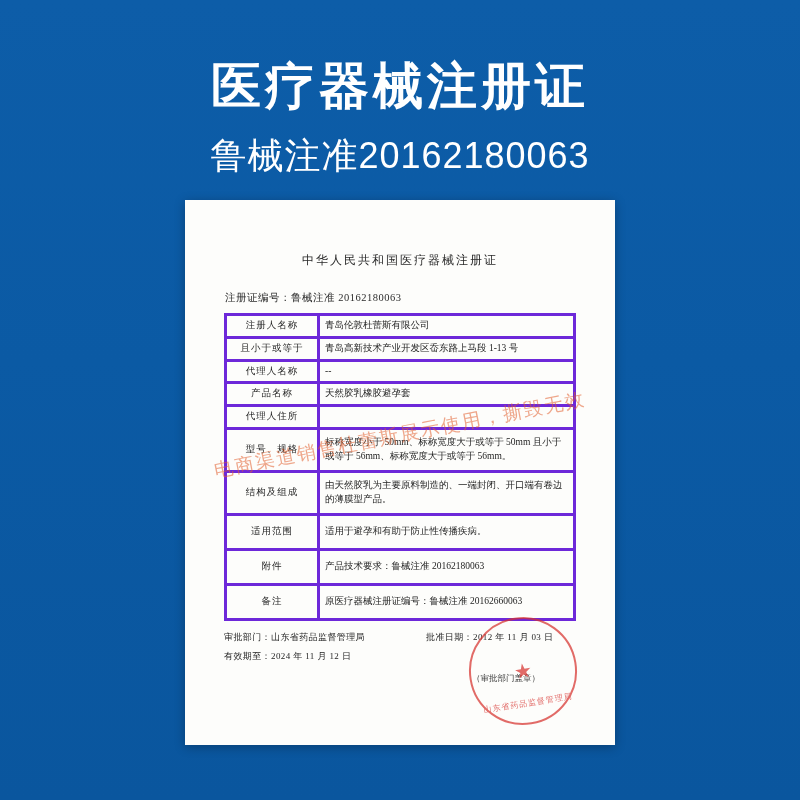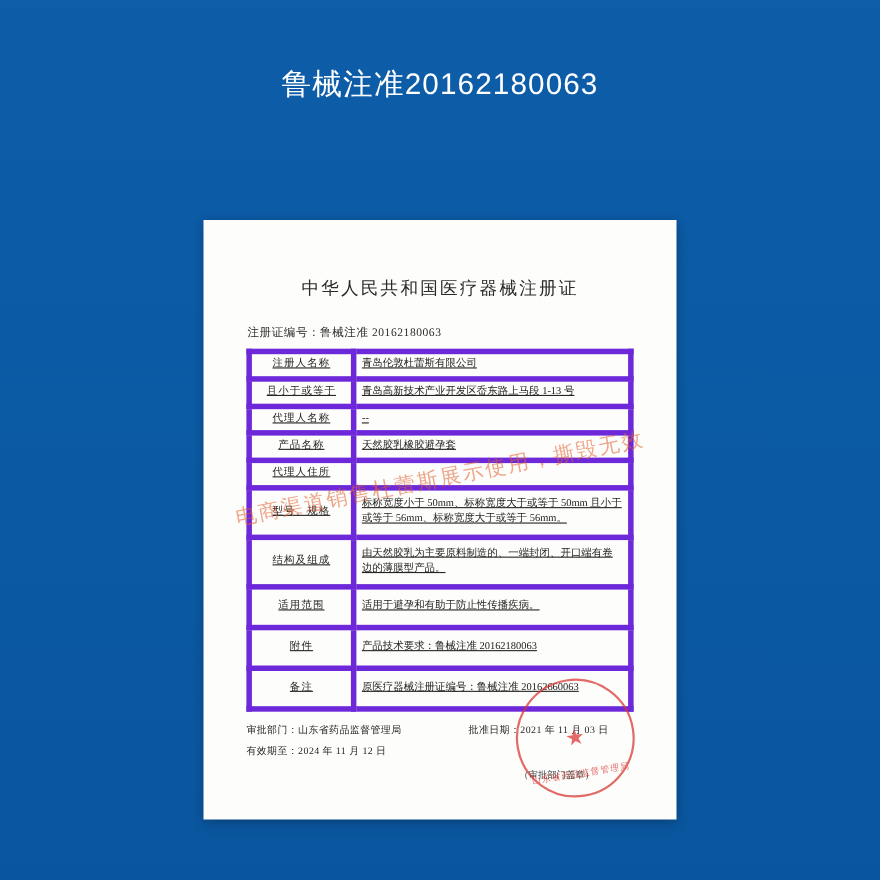--- a/index.html
+++ b/index.html
@@ -25,22 +25,23 @@
   }
   .banner-title {
     color: #ffffff;
     font-size: 50px;
     font-weight: bold;
     letter-spacing: 4px;
     line-height: 1.15;
   }
   .banner-sub {
     color: #ffffff;
-    font-size: 27px;
+    font-size: 36px;
     letter-spacing: 1px;
+    margin-top: 16px;
     font-weight: normal;
   }
 
   
   .cert-wrap {
     position: absolute;
     left: 185px;
     top: 200px;
     width: 430px;
     height: 545px;
@@ -51,46 +52,45 @@
   .cert-inner {
     position: relative;
     width: 100%;
     height: 100%;
     padding: 0;
     box-sizing: border-box;
   }
   .cert-title {
     text-align: center;
     font-family: "Liberation Serif", serif;
-    font-size: 16px;
+    font-size: 12px;
     color: #2a2a2a;
     letter-spacing: 2px;
     margin-top: 52px;
   }
   .cert-regno {
     margin: 22px 0 8px 40px;
     font-family: "Liberation Serif", serif;
     font-size: 10.5px;
     color: #2d2d2d;
     letter-spacing: 0.5px;
   }
   table.cert-table {
     margin: 0 auto;
     width: 352px;
     border-collapse: collapse;
     font-family: "Liberation Serif", serif;
     color: #242424;
   }
   table.cert-table td {
-    border: 5px solid #6d28d9;
+    border: 3px solid #6d28d9;
     font-size: 9.5px;
     line-height: 1.45;
     padding: 3px 5px;
     vertical-align: middle;
-    text-decoration: underline;
   }
   td.lbl {
     width: 80px;
     text-align: center;
     letter-spacing: 1px;
     white-space: nowrap;
   }
   td.val {
     padding-left: 7px;
   }
@@ -167,20 +167,21 @@
     white-space: nowrap;
     pointer-events: none;
   }
 </style>
 </head>
 <body>
 
 <div class="page">
 
   <div class="banner">
+    <div class="banner-title">医疗器械注册证</div>
     <div class="banner-sub">鲁械注准20162180063</div>
   </div>
 
   <div class="cert-wrap">
     <div class="cert-inner">
 
       <div class="cert-title">中华人民共和国医疗器械注册证</div>
 
       <div class="cert-regno">注册证编号：鲁械注准 20162180063</div>
 
@@ -225,21 +226,21 @@
           <tr class="row-tall">
             <td class="lbl">备注</td>
             <td class="val">原医疗器械注册证编号：鲁械注准 20162660063</td>
           </tr>
         </tbody>
       </table>
 
       <div class="cert-footer">
         <div class="fline">
           <span>审批部门：山东省药品监督管理局</span>
-          <span class="fright">批准日期：2021 年 11 月 03 日</span>
+          <span class="fright">批准日期：2012 年 11 月 03 日</span>
         </div>
         <div class="fline">
           <span>有效期至：2024 年 11 月 12 日</span>
           <span class="fright"></span>
         </div>
         <div class="approver">（审批部门盖章）</div>
       </div>
 
       <div class="seal">
         <div class="star">★</div>

